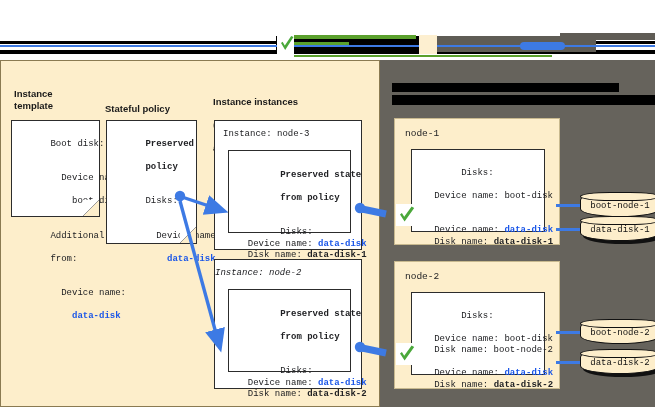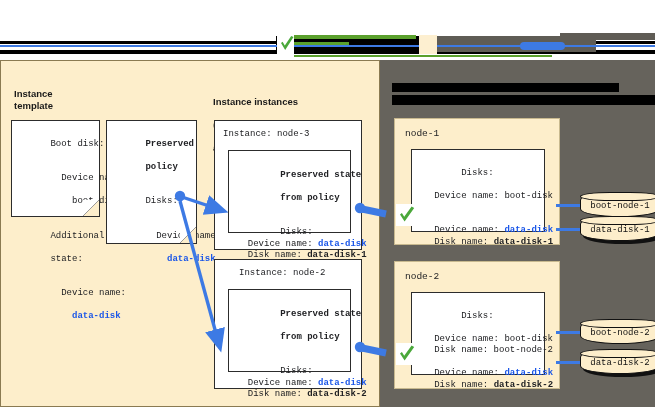--- a/index.html
+++ b/index.html
@@ -136,34 +136,35 @@
   <div class="panel-left"></div>
 
   <div class="panel-right"></div>
 
   <div class="ls-black" style="position:absolute;left:392px;top:83px;width:227px;height:9px;"></div>
   <div class="ls-black" style="position:absolute;left:392px;top:95px;width:263px;height:10px;"></div>
 
   <div class="col-head" style="left:14px;top:88px;width:90px;">Instance
 template</div>
 
+  <div class="col-head" style="left:105px;top:103px;width:100px;">Stateful policy</div>
 
   <div class="col-head" style="left:213px;top:84px;width:165px;">
     <div>Instance instances</div>
     <div class="sub">(intended configuration, status)</div>
     <div>autogenerated</div>
   </div>
 
   <div class="note" style="left:11px;top:120px;width:89px;height:97px;">
     <div class="mono" style="position:absolute;left:6px;top:6px;">
       <span>Boot disk:</span><br><br>
       <span>  Device name:</span><br>
       <span>    boot-disk</span><br><br>
       <span>Additional</span><br>
-      <span>state:</span><br><br>
+      <span>from:</span><br><br>
       <span>  Device name:</span><br>
       <span class="blue">    data-disk</span>
     </div>
     <div class="fold"></div>
   </div>
 
   <div class="note" style="left:106px;top:120px;width:91px;height:124px;">
     <div class="mono" style="position:absolute;left:6px;top:6px;">
       <b>Preserved</b><br>
       <b>policy</b><br><br>
@@ -179,21 +180,21 @@
     <div class="box" style="left:13px;top:29px;width:123px;height:83px;">
       <div class="mono" style="position:absolute;left:8px;top:7px;">
         <b>Preserved state</b><br>
         <b>from policy</b><br><br>
         <span>Disks:</span><br><span>  Device name: </span><span class="blue">data-disk</span><br><span>  Disk name: </span><b>data-disk-1</b>
       </div>
     </div>
   </div>
 
   <div class="box" style="left:214px;top:259px;width:148px;height:130px;">
-    <div class="mono" style="position:absolute;left:24px;top:8px;">Instance: node-2</div>
+    <div class="mono" style="position:absolute;left:0;top:8px;font-style:italic;">Instance: node-2</div>
     <div class="box" style="left:13px;top:29px;width:123px;height:83px;">
       <div class="mono" style="position:absolute;left:8px;top:7px;">
         <b>Preserved state</b><br>
         <b>from policy</b><br><br>
         <span>Disks:</span><br><span>  Device name: </span><span class="blue">data-disk</span><br><span>  Disk name: </span><b>data-disk-2</b>
       </div>
     </div>
   </div>
 
   <div class="nodebox" style="left:394px;top:118px;width:166px;height:127px;padding-left:28px;">

